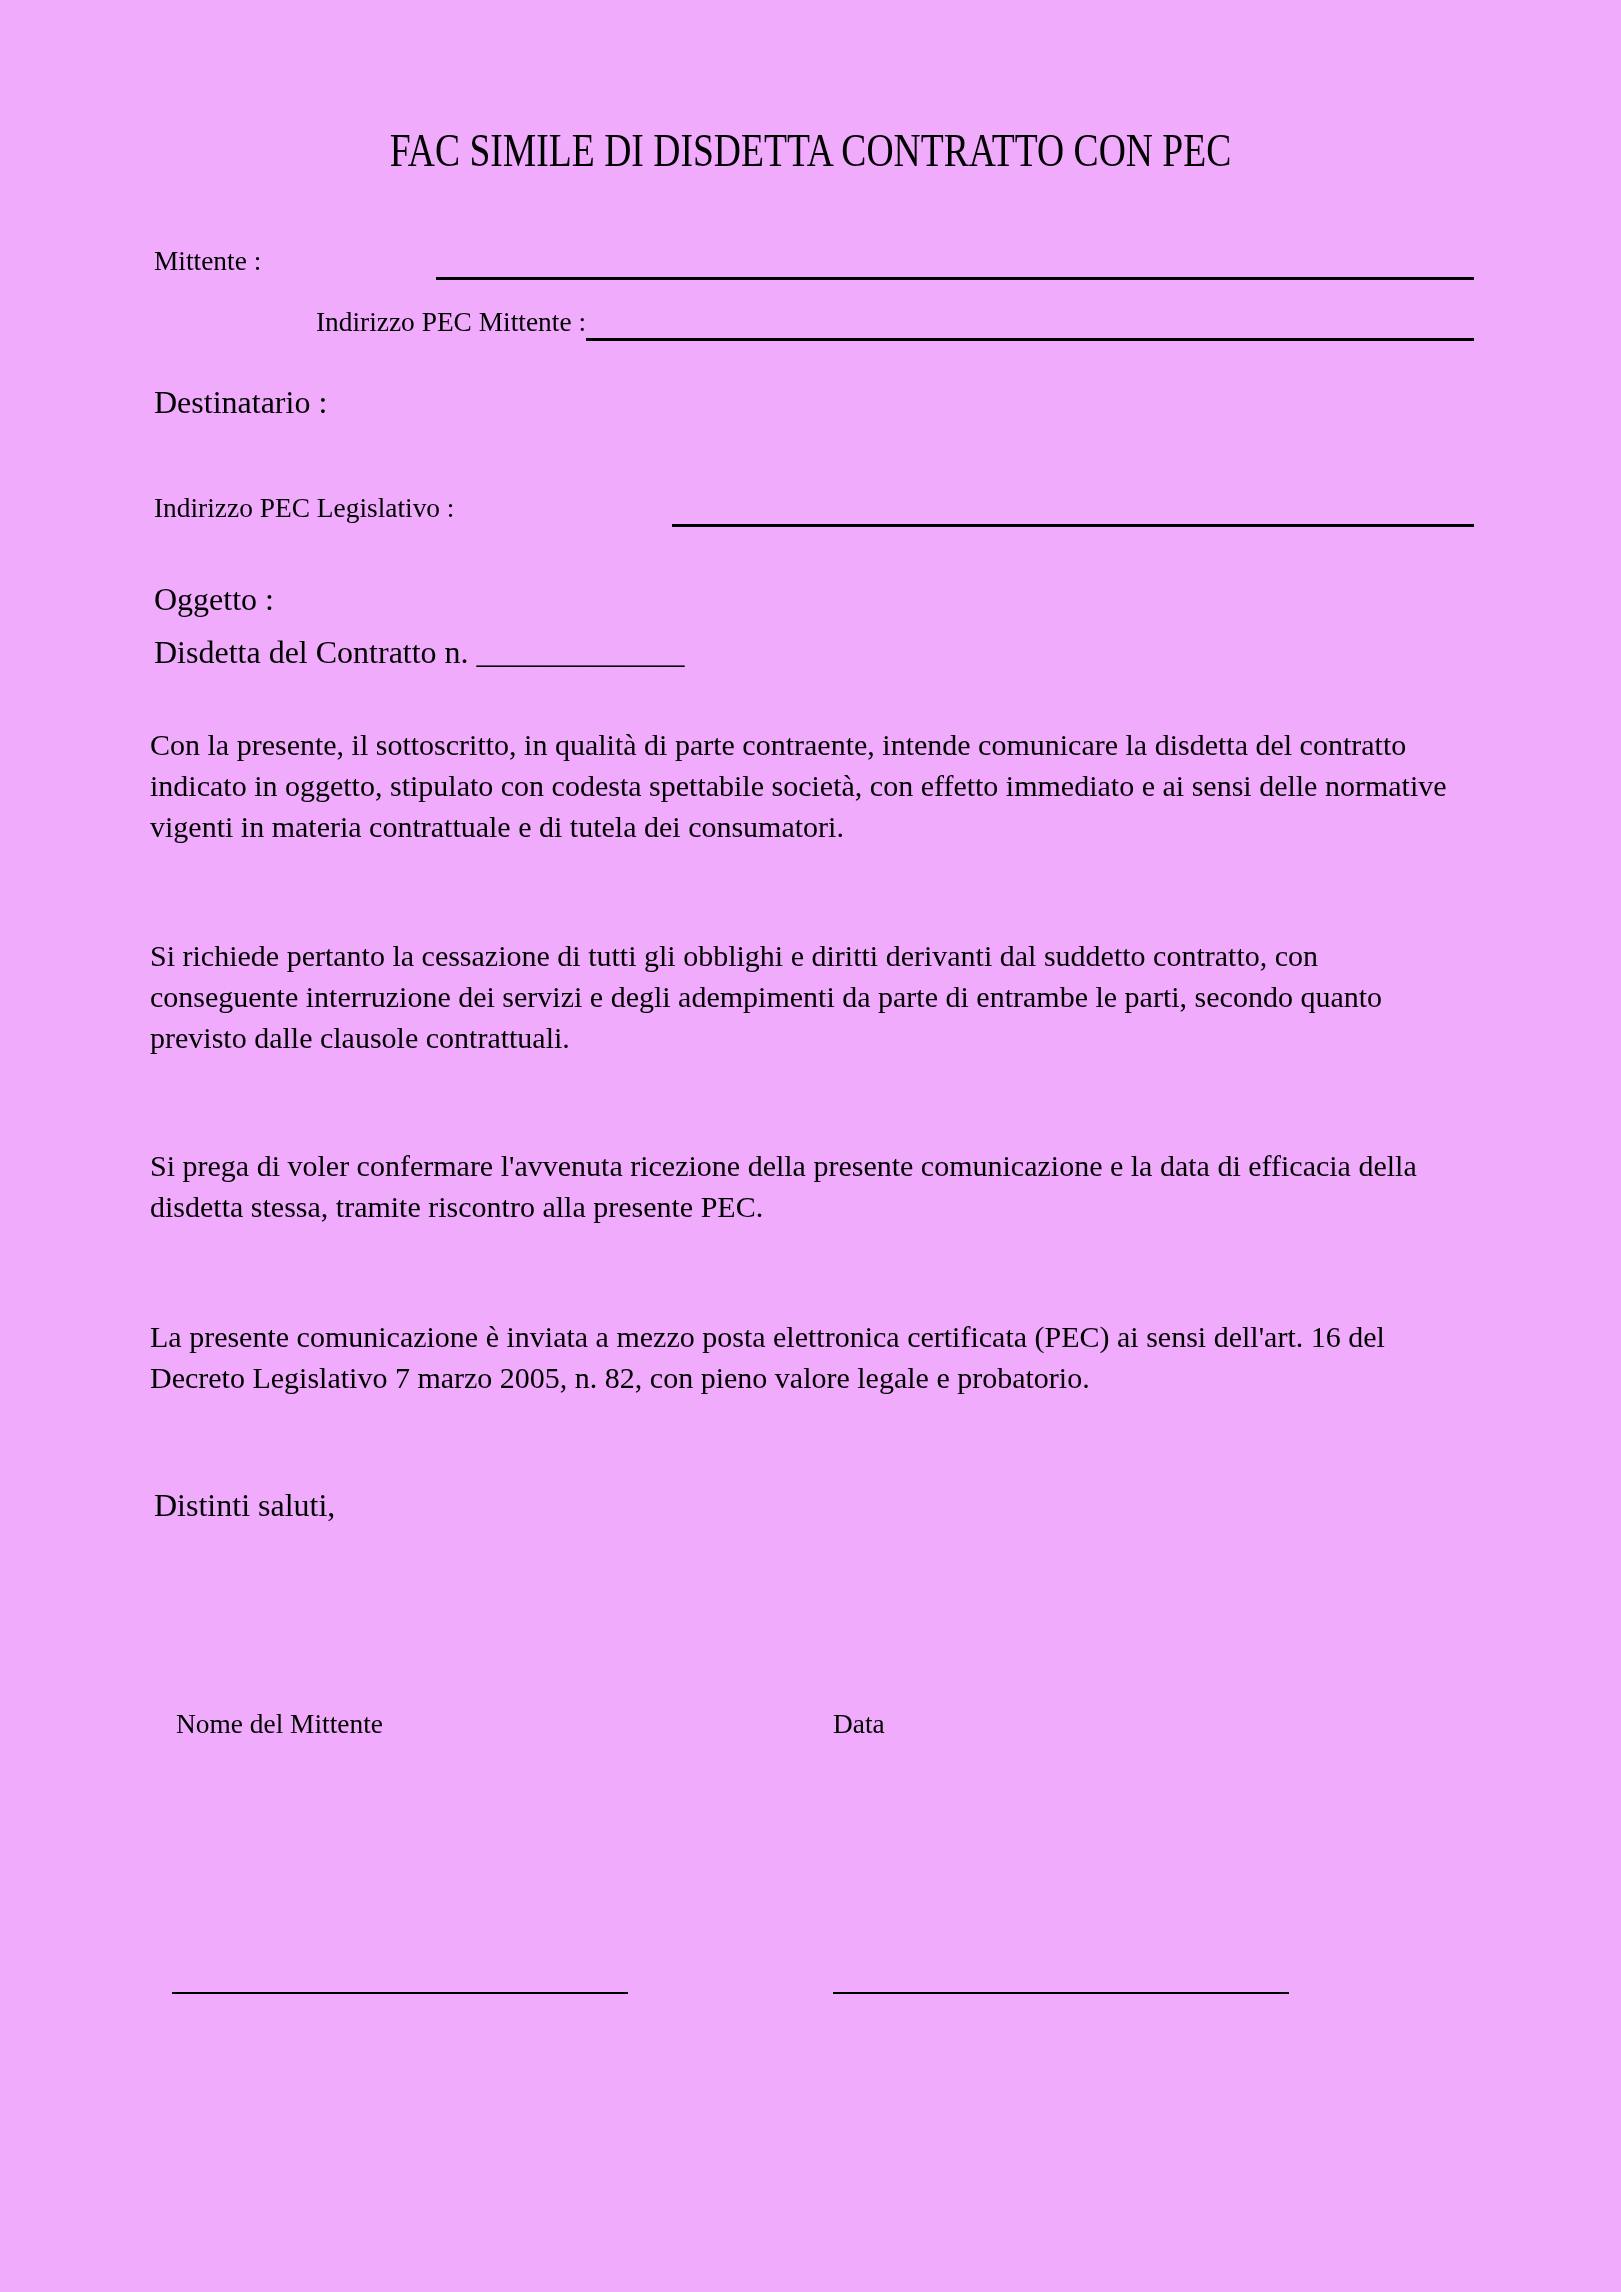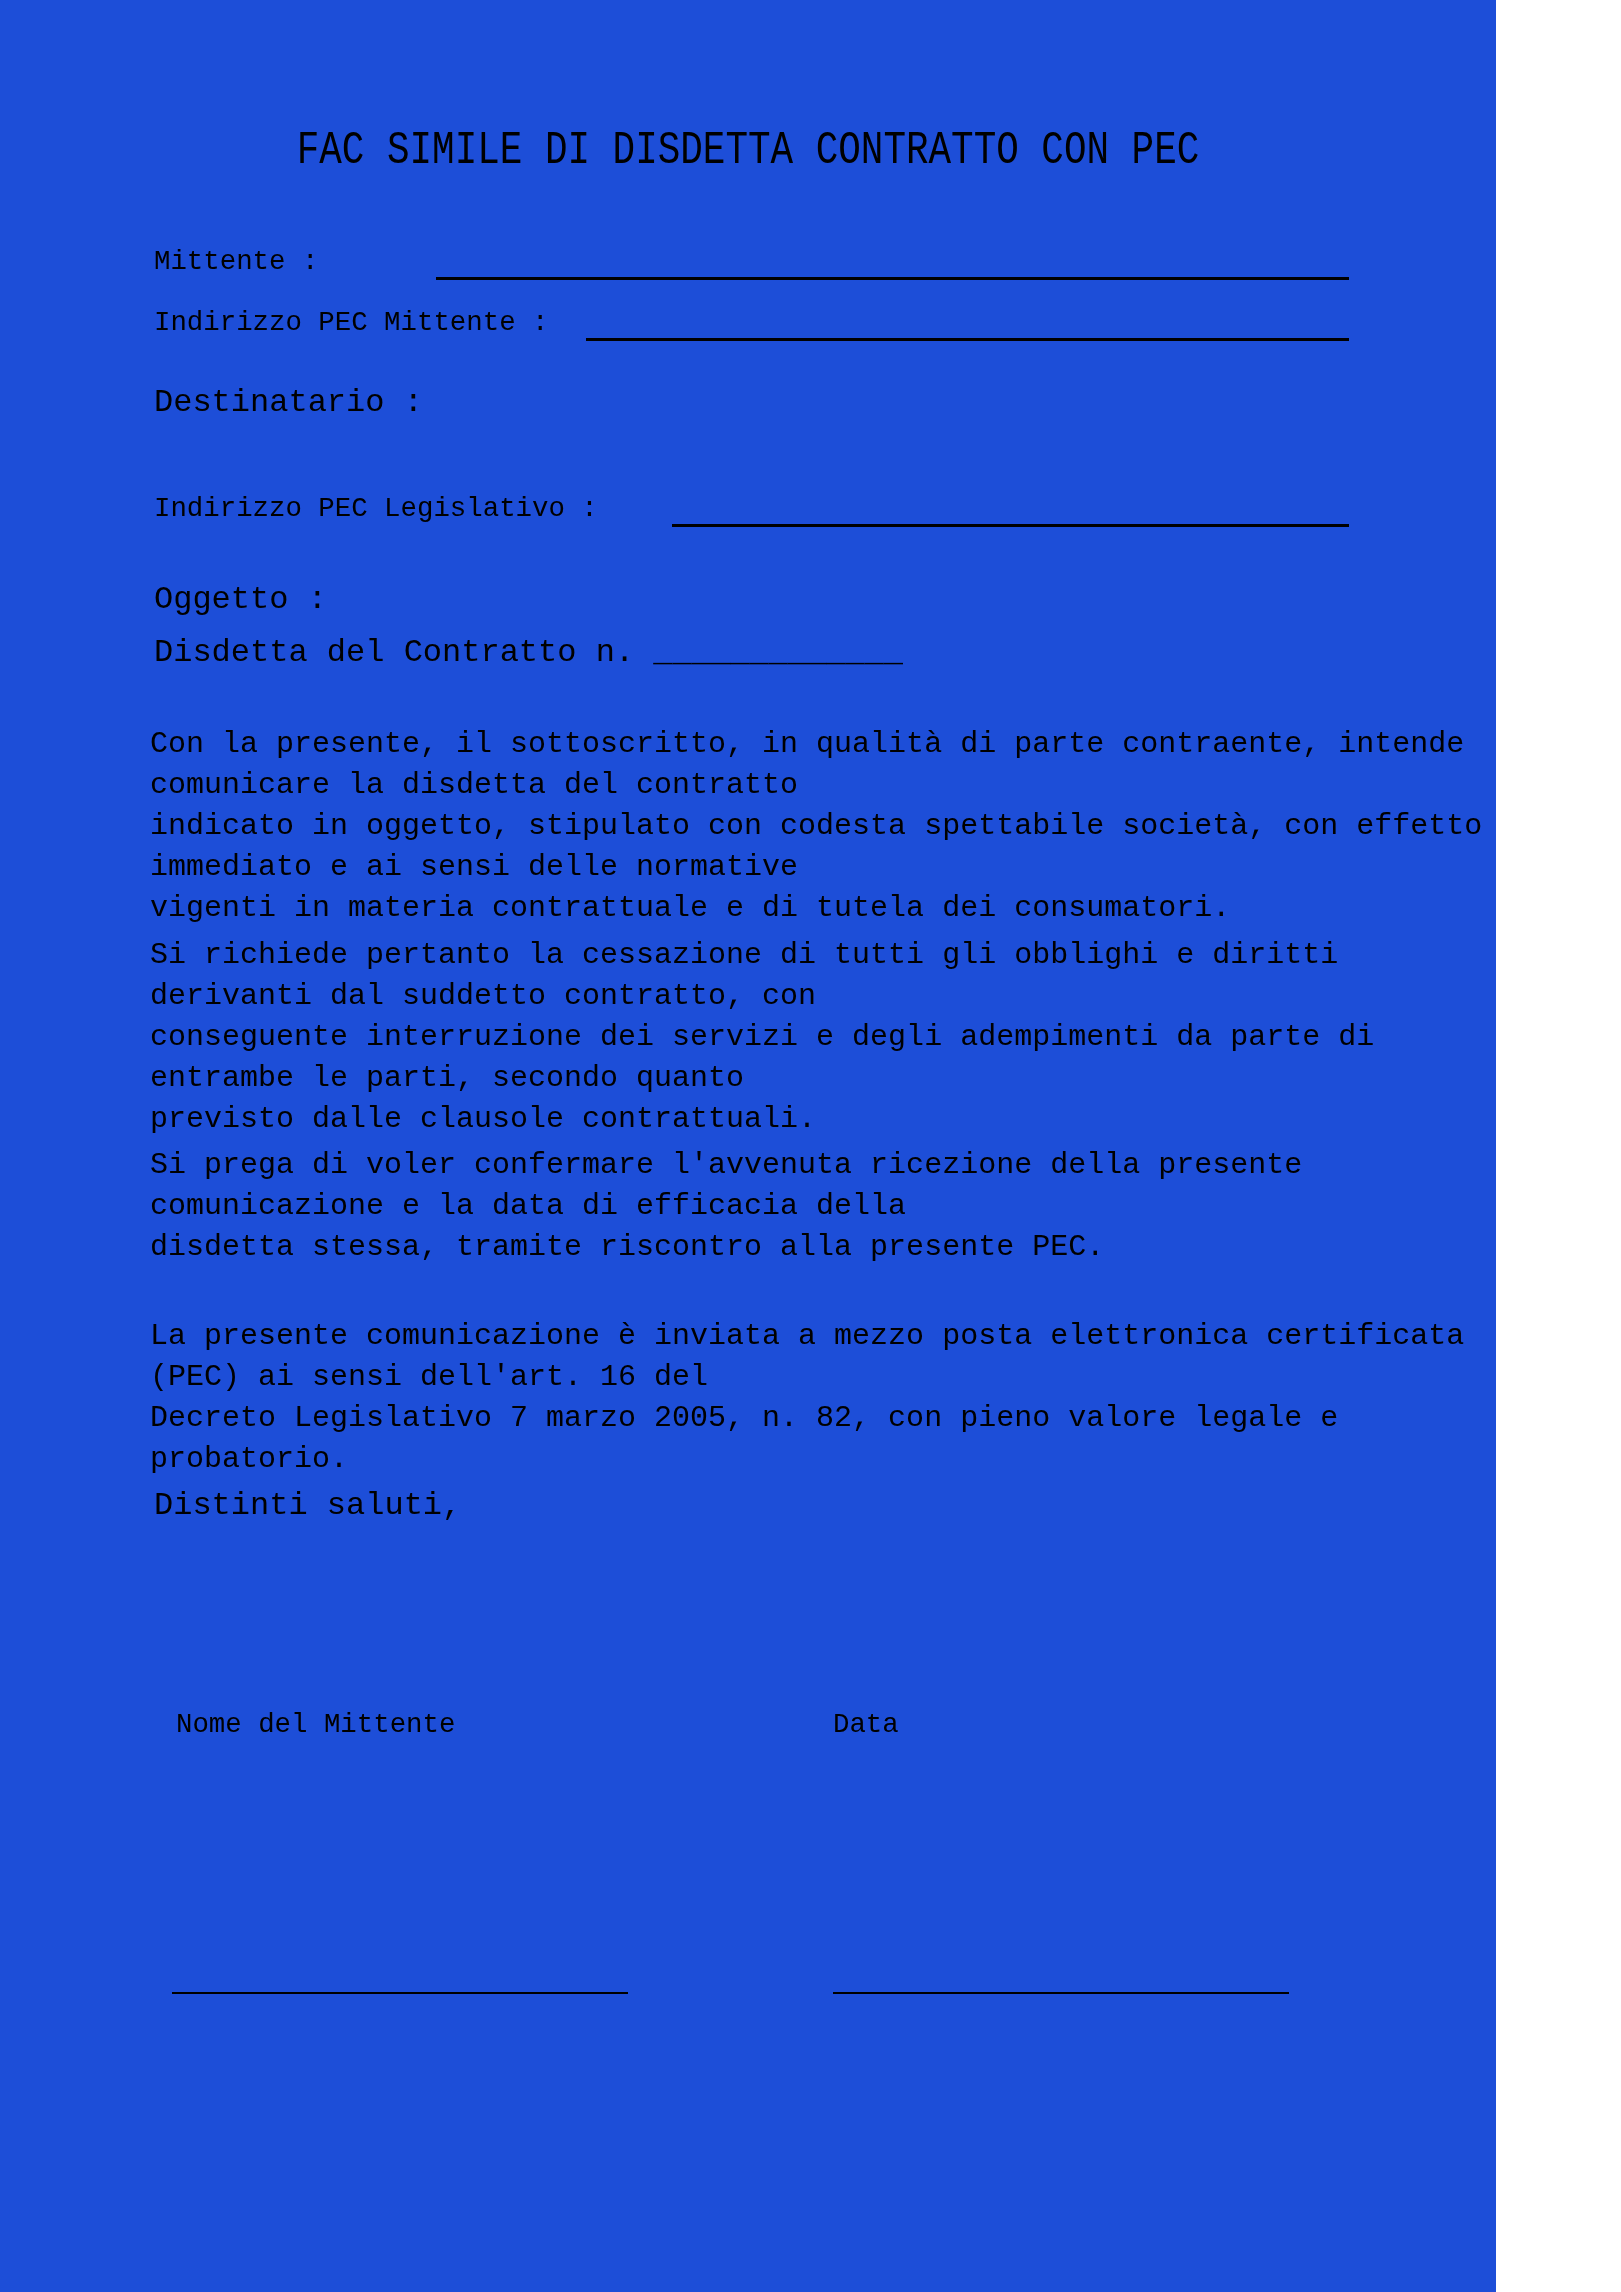--- a/index.html
+++ b/index.html
@@ -2,24 +2,24 @@
 <html><head>
 <meta charset="utf-8">
 <style>
   html, body {
     margin: 0;
     padding: 0;
     background: #ffffff;
   }
   .page {
     position: relative;
-    width: 1496px;
+    width: 1621px;
     height: 2293px;
-    background: #1d4ed8;
-    font-family: Liberation Mono, monospace;
+    background: #f0abfc;
+    font-family: Liberation Serif, serif;
     color: #000000;
     overflow: hidden;
   }
   .doc-title {
     position: absolute;
     top: 123px;
     left: 0;
     width: 100%;
     text-align: center;
     font-size: 47px;
@@ -82,21 +82,21 @@
 
 <div class="page">
 
   <div class="doc-title">FAC SIMILE DI DISDETTA CONTRATTO CON PEC</div>
 
   <div class="field-row" style="top:243px;gap:8px;">
     <span class="field-label w-mittente">Mittente :</span>
     <span class="field-line"></span>
   </div>
 
-  <div class="field-row" style="top:304px;">
+  <div class="field-row" style="top:304px;text-align:right;">
     <span class="field-label w-pec-mittente">Indirizzo PEC Mittente :</span>
     <span class="field-line"></span>
   </div>
 
   <div class="plain-label" style="top:388px;">Destinatario :</div>
 
 
   <div class="field-row" style="top:490px;">
     <span class="field-label w-pec-dest">Indirizzo PEC Legislativo :</span>
     <span class="field-line"></span>

